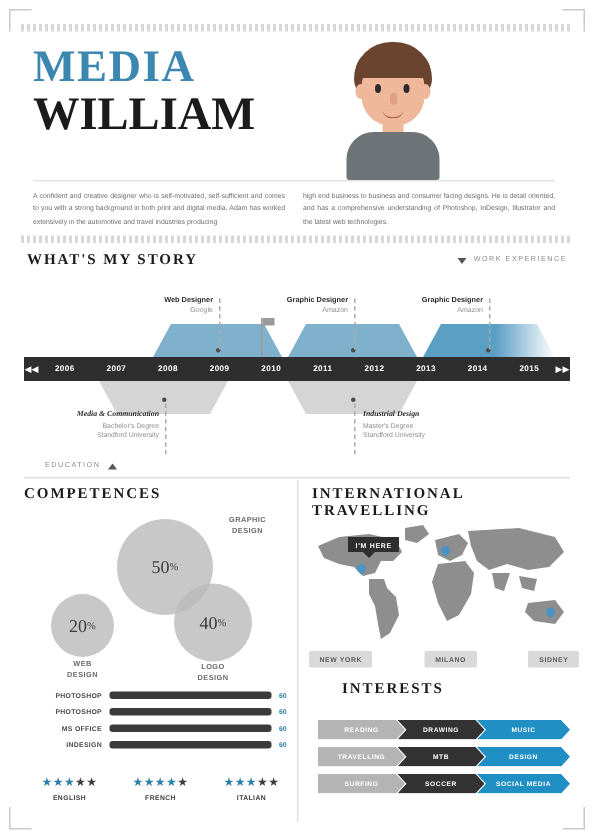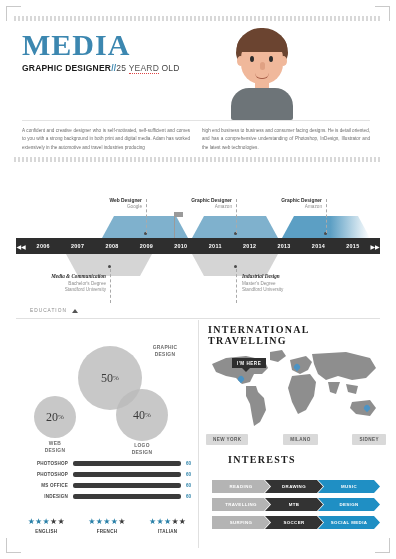--- a/index.html
+++ b/index.html
@@ -174,25 +174,21 @@
   <div class="corner tr"></div>
   <div class="corner bl"></div>
   <div class="corner br"></div>
 
   <div class="header">
     <div class="hdr-rule"></div>
     <div class="hdr-rule bottom"></div>
 
     <div class="name-block">
       <div class="fname">MEDIA</div>
-      <div class="role">
-        <span>GRAPHIC DESIGNER</span><span class="slashes">//</span><span class="num">25</span>
-        <span class="sp">YEARD</span>
-        <span class="num">OLD</span>
-      </div>
+      <div class="lname">WILLIAM</div>
     </div>
 
     <div class="avatar">
       <div class="av-hair"></div>
       <div class="av-face"></div>
       <div class="av-fringe"></div>
       <div class="av-ear l"></div>
       <div class="av-ear r"></div>
       <div class="av-eye l"></div>
       <div class="av-eye r"></div>
@@ -202,20 +198,27 @@
       <div class="av-body"></div>
     </div>
 
 
     <div class="bio">
       <p>A confident and creative designer who is self-motivated, self-sufficient and comes to you with a strong background in both print and digital media. Adam has worked extensively in the automotive and travel industries producing</p>
       <p>high end business to business and consumer facing designs. He is detail oriented, and has a comprehensive understanding of Photoshop, InDesign, Illustrator and the latest web technologies.</p>
     </div>
   </div>
 
+  <div class="story-head">
+    <div class="sec-title">WHAT'S MY STORY</div>
+    <div class="legend">
+      <span class="tri-down"></span>
+      <span>WORK EXPERIENCE</span>
+    </div>
+  </div>
 
   <div class="timeline">
 
     <div class="trap job-top" style="left:86px;width:86px;">
       <svg class="shape" viewBox="0 0 86 22" preserveAspectRatio="none">
         <polygon points="12,0 74,0 86,22 0,22" fill="#7fb1cd"></polygon>
       </svg>
     </div>
     <div class="trap job-top" style="left:176px;width:86px;">
       <svg class="shape" viewBox="0 0 86 22" preserveAspectRatio="none">
@@ -306,20 +309,21 @@
   </div>
 
   <div class="edu-legend">
     <span>EDUCATION</span>
     <span class="tri-up"></span>
   </div>
 
   <div class="divider-h"></div>
   <div class="divider-v"></div>
 
+  <div class="comp sec-title">COMPETENCES</div>
 
   <div class="bubbles">
     <div class="bub" style="left:18px;top:52px;width:42px;height:42px;">
       <span class="pv">20</span>
         <span class="pp">%</span>
     </div>
     <div class="bub" style="left:62px;top:2px;width:64px;height:64px;">
       <span class="pv">50</span>
         <span class="pp">%</span>
     </div>

